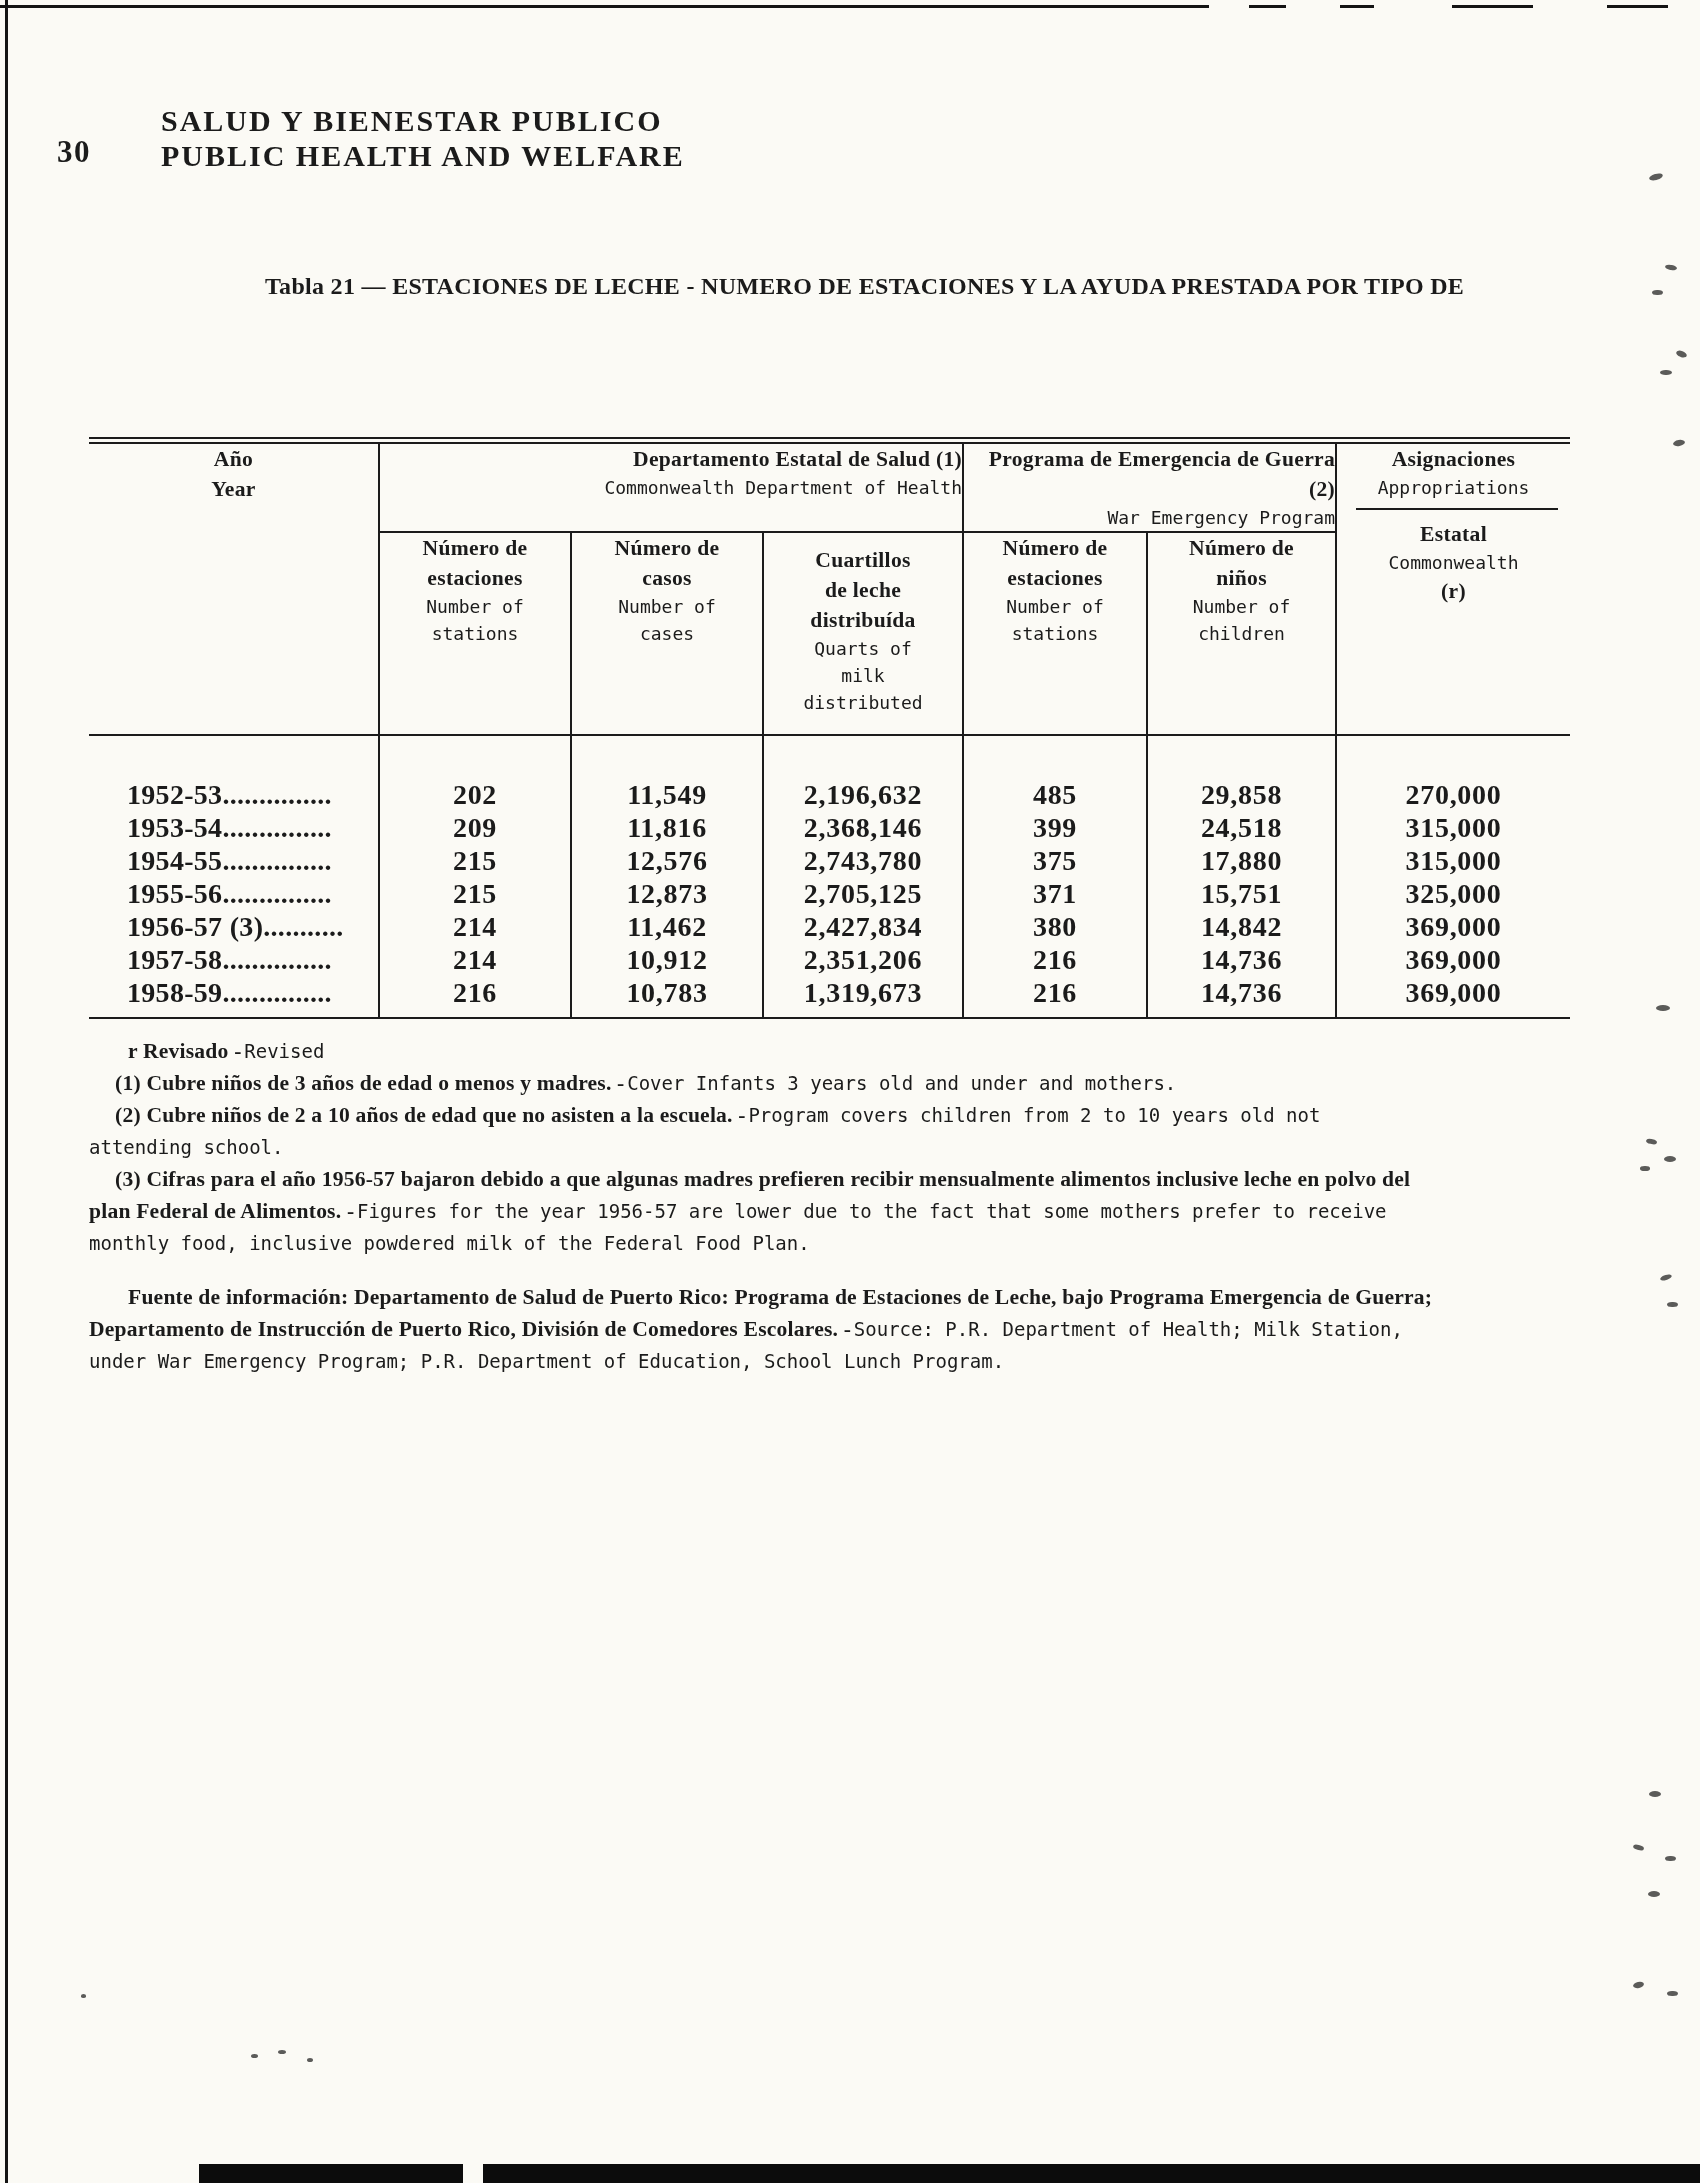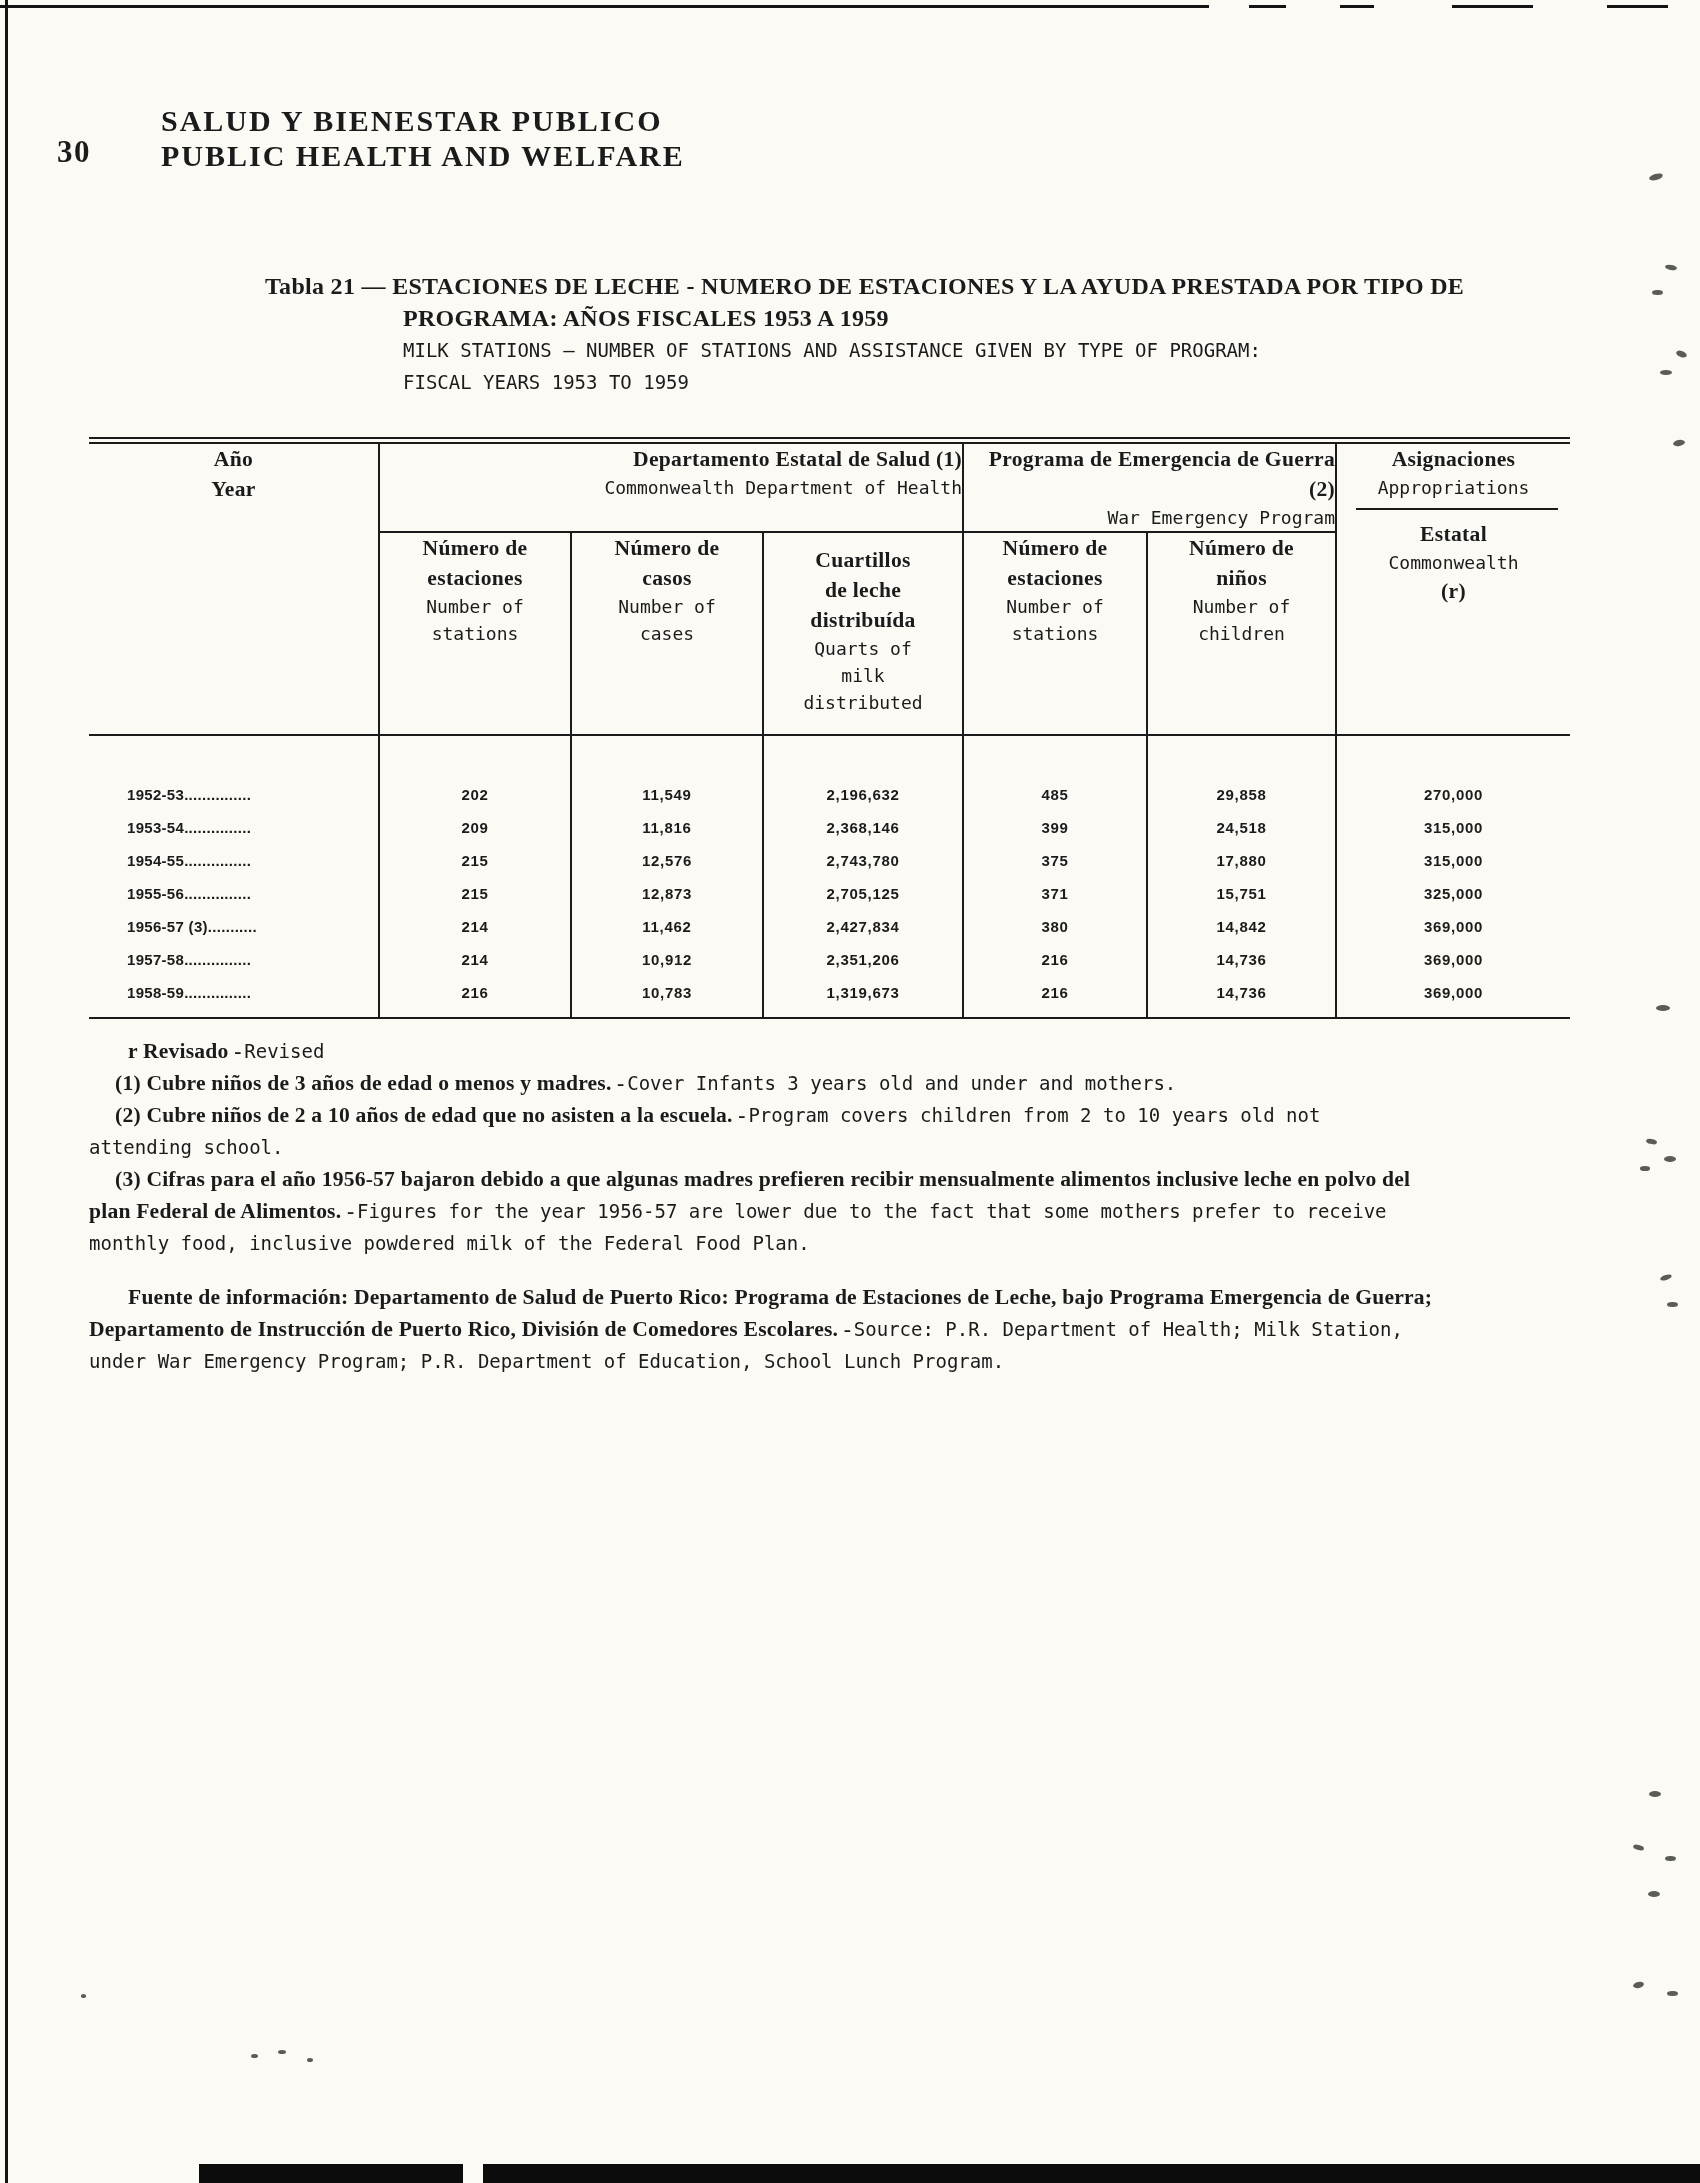--- a/index.html
+++ b/index.html
@@ -36,21 +36,21 @@
   table.t { border-collapse: collapse; width: 100%; table-layout: fixed; border-top: 7.4px double #1b1b1b; }
   .t th, .t td { padding: 0; font-weight: 700; }
   .t .es { font-size: 21.6px; line-height: 30px; letter-spacing: 0.3px; }
   .t .en { font-size: 18px; line-height: 27px; }
   .cell-year { border-right: 2px solid #1b1b1b; border-bottom: 2px solid #1b1b1b; vertical-align: top; padding-top: 147px; text-align: center; }
   .cell-group { border-right: 2px solid #1b1b1b; border-bottom: 2px solid #1b1b1b; vertical-align: top; padding-top: 21.6px; height: 88px; text-align: right; }
   .cell-appr { border-bottom: 2px solid #1b1b1b; vertical-align: top; padding-top: 100px; text-align: center; }
   .appr-rule { border-top: 2px solid #1b1b1b; margin: 6.8px 12px 9.5px 19px; }
   .colhead { border-right: 2px solid #1b1b1b; border-bottom: 2px solid #1b1b1b; vertical-align: top; padding-top: 42px; height: 203px; text-align: center; }
   .colhead.tall { padding-top: 12px; }
-  tbody td { text-align: center; font-size: 15px; line-height: 33px; letter-spacing: 0.7px; font-family: Liberation Sans, sans-serif; }
+  tbody td { text-align: center; font-size: 28px; line-height: 33px; letter-spacing: 0.7px; font-family: Liberation Serif, serif; }
   tbody td.ycell { text-align: left; padding-left: 38px; border-right: 2px solid #1b1b1b; letter-spacing: 0.3px; }
   tbody td.vr { border-right: 2px solid #1b1b1b; }
   tbody tr.first td { padding-top: 42px; }
   tbody tr:last-child td { border-bottom: 2.7px solid #1b1b1b; padding-bottom: 8px; margin-top: 48px; }
 
   
   .notes { position: absolute; left: 89px; top: 1035px; width: 1345px; }
   .notes p { margin: 0; text-indent: 26px; }
   .notes p.rev { text-indent: 39px; }
   .notes .es { font-size: 21.6px; line-height: 32px; letter-spacing: 0.2px; }
@@ -99,25 +99,20 @@
   <div class="masthead">
     <div>SALUD Y BIENESTAR PUBLICO</div>
     <div>PUBLIC HEALTH AND WELFARE</div>
   </div>
 
   <div class="titleblock">
     <div class="es">
       <span>Tabla 21 —</span>
       <span>ESTACIONES DE LECHE - NUMERO DE ESTACIONES Y LA AYUDA PRESTADA POR TIPO DE</span>
     </div>
-    <div class="title-indent">
-      <div class="es">PROGRAMA: AÑOS FISCALES 1953 A 1959</div>
-      <div class="en">MILK STATIONS — NUMBER OF STATIONS AND ASSISTANCE GIVEN BY TYPE OF PROGRAM:</div>
-      <div class="en">FISCAL YEARS 1953 TO 1959</div>
-    </div>
   </div>
 
   <div class="tablewrap">
     <table class="t">
       <colgroup>
         <col style="width:290px">
           <col style="width:192px">
           <col style="width:192px">
         <col style="width:200px">
           <col style="width:184px">

